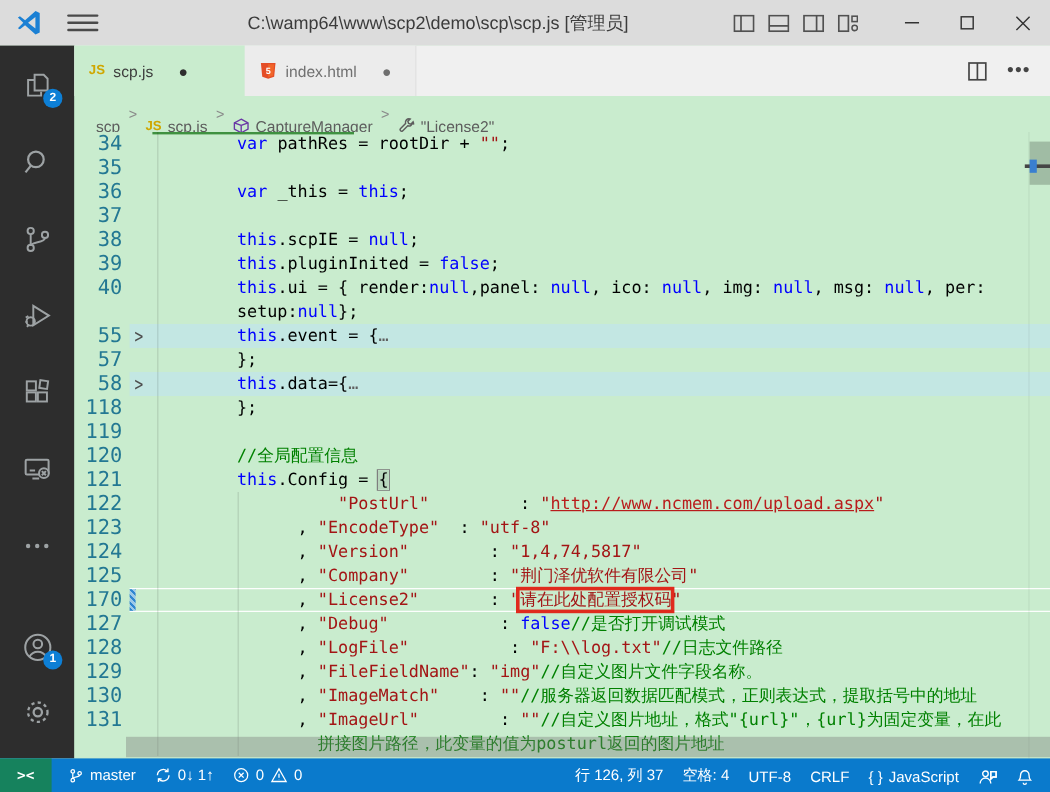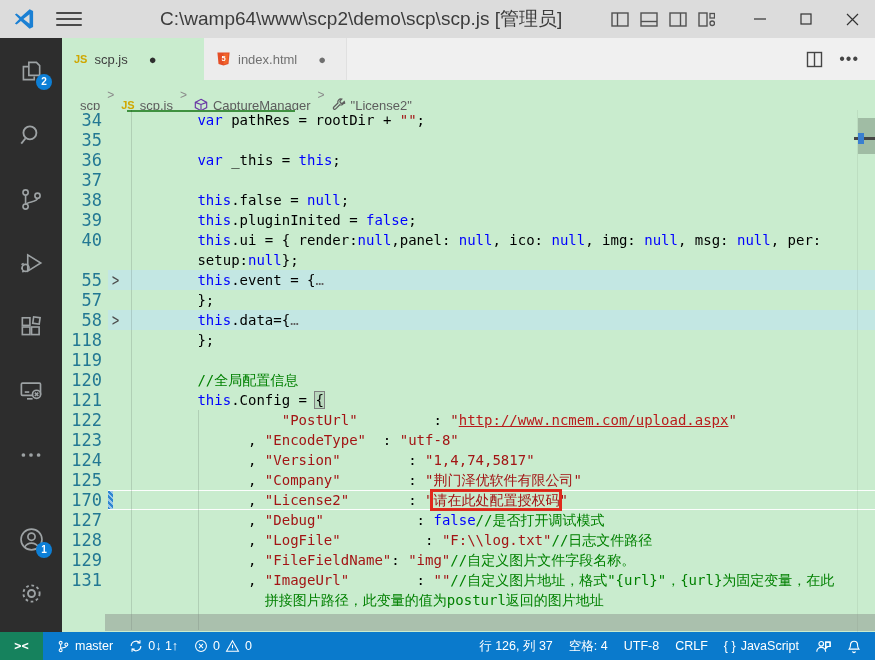--- a/index.html
+++ b/index.html
@@ -5,21 +5,21 @@
   html,body{margin:0;padding:0;background:#888;}
   .window{position:relative;width:875px;height:660px;overflow:hidden;
           font-family:"Liberation Sans",sans-serif;background:#c9ecce;user-select:none;}
 
   
   .titlebar{position:absolute;top:0;left:0;right:0;height:38px;background:#dcdcdc;
             display:flex;align-items:center;}
   .vscode-logo{width:24px;height:24px;margin-left:12px;}
   .menu-btn{width:26px;height:20px;margin-left:20px;display:flex;flex-direction:column;justify-content:center;gap:4px;cursor:pointer;}
   .menu-btn span{display:block;height:2px;background:#4a4a4a;border-radius:1px;}
-  .title-text{position:absolute;left:160px;width:410px;text-align:left;font-size:19px;color:#3c3c3c;white-space:nowrap;}
+  .title-text{position:absolute;left:160px;width:410px;text-align:center;font-size:15px;color:#3c3c3c;white-space:nowrap;}
   .tb-right{margin-left:auto;display:flex;align-items:center;height:100%;}
   .layout-group{display:flex;align-items:center;gap:11px;margin-right:22px;color:#515151;}
   .layout-group svg{display:block;}
   .win-btn{width:46px;height:38px;display:flex;align-items:center;justify-content:center;color:#333;font-size:18px;cursor:pointer;}
 
   
   .activitybar{position:absolute;left:0;top:38px;bottom:28px;width:62px;background:#2d2d2d;
                display:flex;flex-direction:column;align-items:center;padding-top:18px;box-sizing:border-box;}
   .ab-icon{position:relative;width:30px;height:30px;margin-bottom:34px;color:#9da2a4;display:flex;align-items:center;justify-content:center;cursor:pointer;}
   .ab-icon svg{display:block;}
@@ -79,21 +79,21 @@
   .scrollbar-v .deco{position:absolute;top:23px;left:0;width:6px;height:11px;background:#3a7fd0;}
   .scrollbar-h{position:absolute;left:43px;right:0;top:504px;height:17px;background:rgba(120,120,120,.38);z-index:3;cursor:pointer;}
 
   
   .statusbar{position:absolute;left:0;right:0;bottom:0;height:28px;background:#0a7acc;color:#fff;
              display:flex;align-items:center;font-size:12.5px;}
   .remote-btn{width:43px;height:28px;background:#16825d;display:flex;align-items:center;justify-content:center;
               font-family:"DejaVu Sans Mono",monospace;font-size:12px;font-weight:bold;cursor:pointer;flex:none;}
   .sb-item{display:flex;align-items:center;gap:5px;padding:0 8px;height:100%;cursor:pointer;white-space:nowrap;}
   .sb-left{display:flex;align-items:center;margin-left:6px;}
-  .sb-right{margin-left:auto;display:flex;align-items:center;padding-right:6px;}
+  .sb-right{margin-left:auto;display:flex;align-items:flex-end;padding-right:6px;}
   .sb-item svg{display:block;}
 </style>
 </head>
 <body>
 
 <div class="window">
 
   <div class="titlebar">
     <svg class="vscode-logo" viewBox="0 0 24 24">
       <path fill="#1b80d4" d="M17.6 2.2 8.9 9.9 4.6 6.6 2.9 7.5l4.5 4.5-4.5 4.5 1.7.9 4.3-3.3 8.7 7.7 3.5-1.7V3.9l-3.5-1.7zM17.5 7.2v9.6L11.4 12l6.1-4.8z"></path>
@@ -284,21 +284,21 @@
             <div class="ln-dec"></div>
             <pre class="ln-text"><span class="tk-pln">        </span><span class="tk-kw">var</span><span class="tk-pln"> _this = </span><span class="tk-kw">this</span><span class="tk-pln">;</span></pre>
           </div>
           <div class="code-row">
             <div class="ln-num">37</div>
             <div class="ln-dec"></div>
           </div>
           <div class="code-row">
             <div class="ln-num">38</div>
             <div class="ln-dec"></div>
-            <pre class="ln-text"><span class="tk-pln">        </span><span class="tk-kw">this</span><span class="tk-pln">.false = </span><span class="tk-kw">null</span><span class="tk-pln">;</span></pre>
+            <pre class="ln-text"><span class="tk-pln">        </span><span class="tk-kw">this</span><span class="tk-pln">.scpIE = </span><span class="tk-kw">null</span><span class="tk-pln">;</span></pre>
           </div>
           <div class="code-row">
             <div class="ln-num">39</div>
             <div class="ln-dec"></div>
             <pre class="ln-text"><span class="tk-pln">        </span><span class="tk-kw">this</span><span class="tk-pln">.pluginInited = </span><span class="tk-kw">false</span><span class="tk-pln">;</span></pre>
           </div>
           <div class="code-row">
             <div class="ln-num">40</div>
             <div class="ln-dec"></div>
             <pre class="ln-text"><span class="tk-pln">        </span><span class="tk-kw">this</span><span class="tk-pln">.ui = { render:</span><span class="tk-kw">null</span><span class="tk-pln">,panel: </span><span class="tk-kw">null</span><span class="tk-pln">, ico: </span><span class="tk-kw">null</span><span class="tk-pln">, img: </span><span class="tk-kw">null</span><span class="tk-pln">, msg: </span><span class="tk-kw">null</span><span class="tk-pln">, per:</span></pre>
@@ -383,20 +383,25 @@
             <div class="ln-num">128</div>
             <div class="ln-dec"></div>
             <pre class="ln-text"><span class="tk-pln">              , </span><span class="tk-str">"LogFile"</span><span class="tk-pln">          : </span><span class="tk-str">"F:\\log.txt"</span><span class="tk-cmt">//日志文件路径</span></pre>
           </div>
           <div class="code-row">
             <div class="ln-num">129</div>
             <div class="ln-dec"></div>
             <pre class="ln-text"><span class="tk-pln">              , </span><span class="tk-str">"FileFieldName"</span><span class="tk-pln">: </span><span class="tk-str">"img"</span><span class="tk-cmt">//自定义图片文件字段名称。</span></pre>
           </div>
           <div class="code-row">
+            <div class="ln-num">130</div>
+            <div class="ln-dec"></div>
+            <pre class="ln-text"><span class="tk-pln">              , </span><span class="tk-str">"ImageMatch"</span><span class="tk-pln">    : </span><span class="tk-str">""</span><span class="tk-cmt">//服务器返回数据匹配模式，正则表达式，提取括号中的地址</span></pre>
+          </div>
+          <div class="code-row">
             <div class="ln-num">131</div>
             <div class="ln-dec"></div>
             <pre class="ln-text"><span class="tk-pln">              , </span><span class="tk-str">"ImageUrl"</span><span class="tk-pln">        : </span><span class="tk-str">""</span><span class="tk-cmt">//自定义图片地址，格式"{url}"，{url}为固定变量，在此</span></pre>
           </div>
           <div class="code-row">
             <div class="ln-num"></div>
             <div class="ln-dec"></div>
             <pre class="ln-text"><span class="tk-pln">                </span><span class="tk-cmt">拼接图片路径，此变量的值为posturl返回的图片地址</span></pre>
           </div>
         </div>

